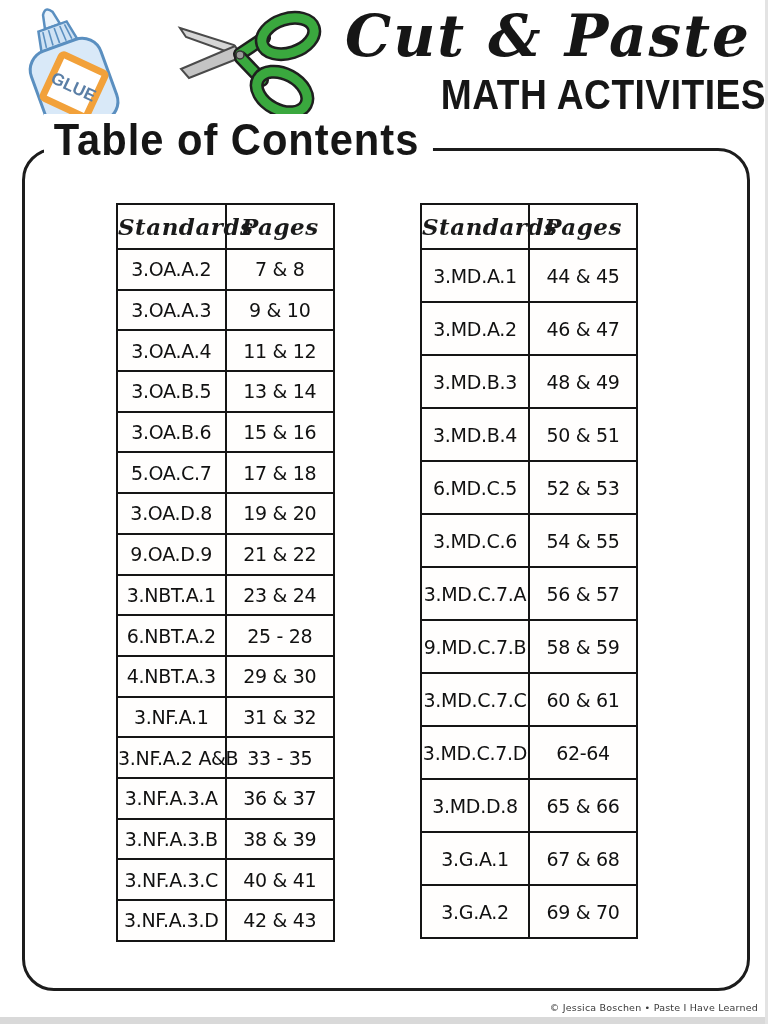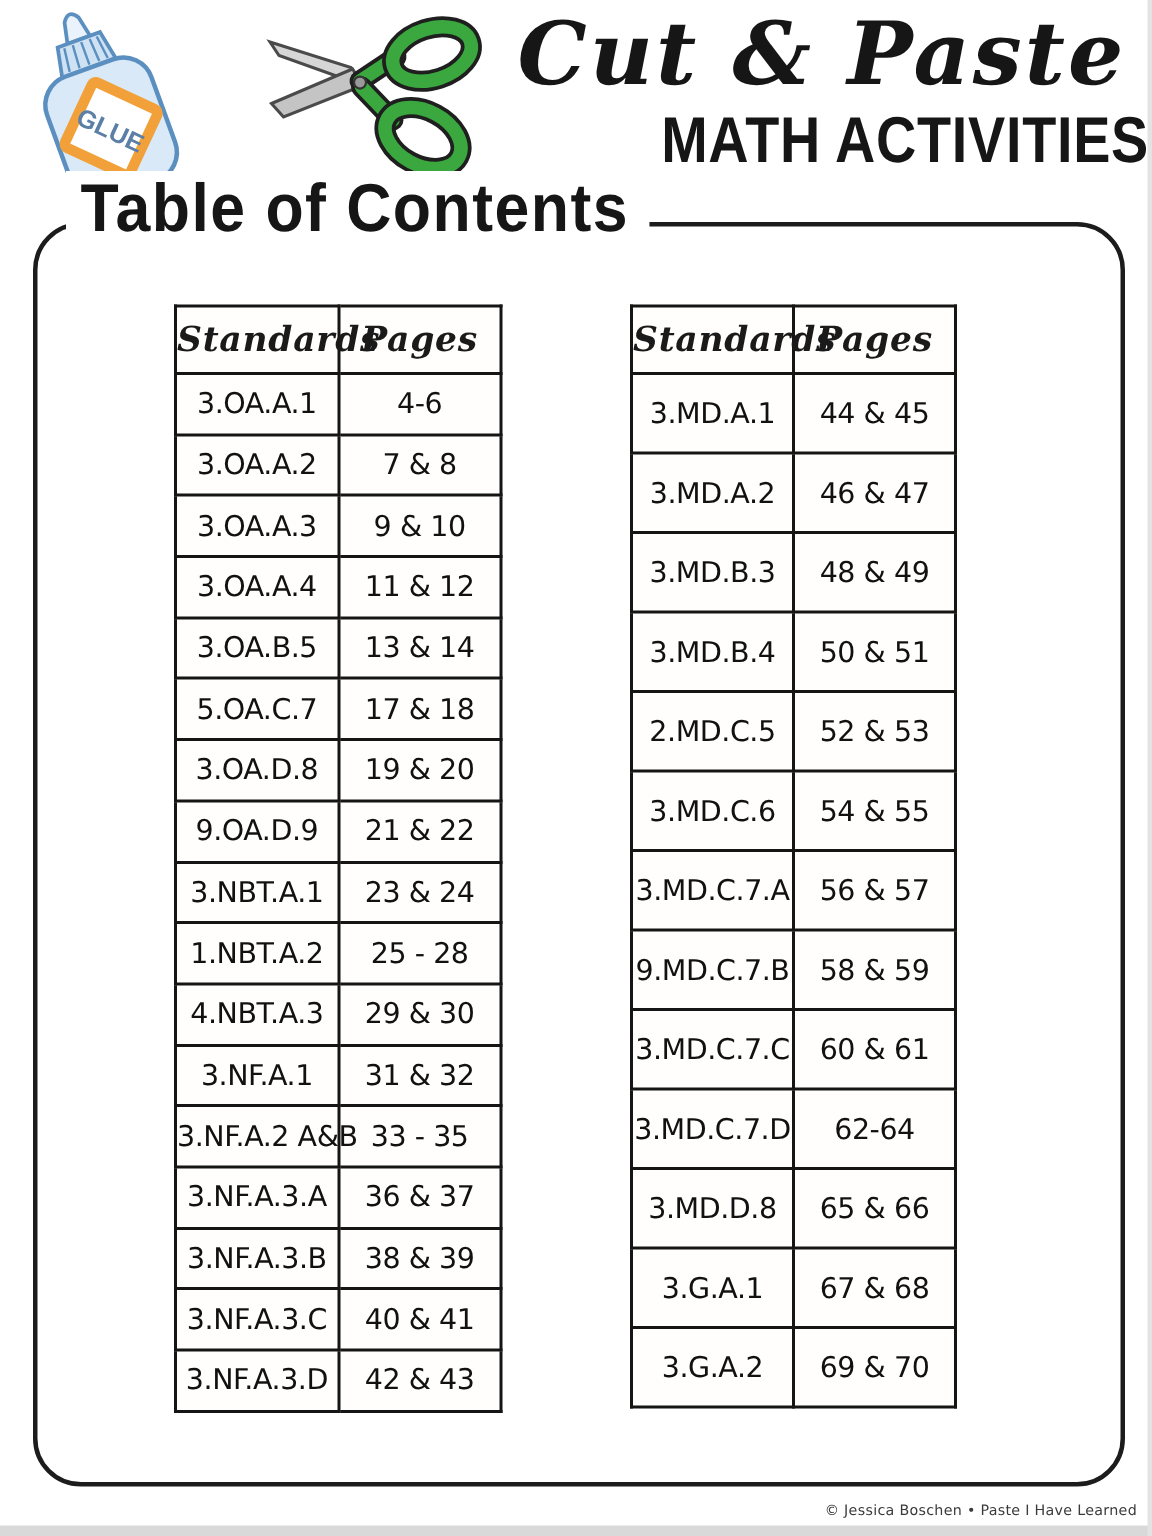--- a/index.html
+++ b/index.html
@@ -176,57 +176,57 @@
           <col>
         </colgroup>
     <thead>
           <tr>
             <th>Standards</th>
             <th>Pages</th>
           </tr>
         </thead>
         <tbody>
           <tr>
-            <td>3.OA.A.1</td>
-            <td>4-6</td>
-          </tr>
-          <tr>
             <td>3.OA.A.2</td>
             <td>7 &amp; 8</td>
           </tr>
           <tr>
             <td>3.OA.A.3</td>
             <td>9 &amp; 10</td>
           </tr>
           <tr>
             <td>3.OA.A.4</td>
             <td>11 &amp; 12</td>
           </tr>
           <tr>
             <td>3.OA.B.5</td>
             <td>13 &amp; 14</td>
           </tr>
           <tr>
+            <td>3.OA.B.6</td>
+            <td>15 &amp; 16</td>
+          </tr>
+          <tr>
             <td>5.OA.C.7</td>
             <td>17 &amp; 18</td>
           </tr>
           <tr>
             <td>3.OA.D.8</td>
             <td>19 &amp; 20</td>
           </tr>
           <tr>
             <td>9.OA.D.9</td>
             <td>21 &amp; 22</td>
           </tr>
           <tr>
             <td>3.NBT.A.1</td>
             <td>23 &amp; 24</td>
           </tr>
           <tr>
-            <td>1.NBT.A.2</td>
+            <td>6.NBT.A.2</td>
             <td>25 - 28</td>
           </tr>
           <tr>
             <td>4.NBT.A.3</td>
             <td>29 &amp; 30</td>
           </tr>
           <tr>
             <td>3.NF.A.1</td>
             <td>31 &amp; 32</td>
           </tr>
@@ -274,21 +274,21 @@
           </tr>
           <tr>
             <td>3.MD.B.3</td>
             <td>48 &amp; 49</td>
           </tr>
           <tr>
             <td>3.MD.B.4</td>
             <td>50 &amp; 51</td>
           </tr>
           <tr>
-            <td>2.MD.C.5</td>
+            <td>6.MD.C.5</td>
             <td>52 &amp; 53</td>
           </tr>
           <tr>
             <td>3.MD.C.6</td>
             <td>54 &amp; 55</td>
           </tr>
           <tr>
             <td>3.MD.C.7.A</td>
             <td>56 &amp; 57</td>
           </tr>

